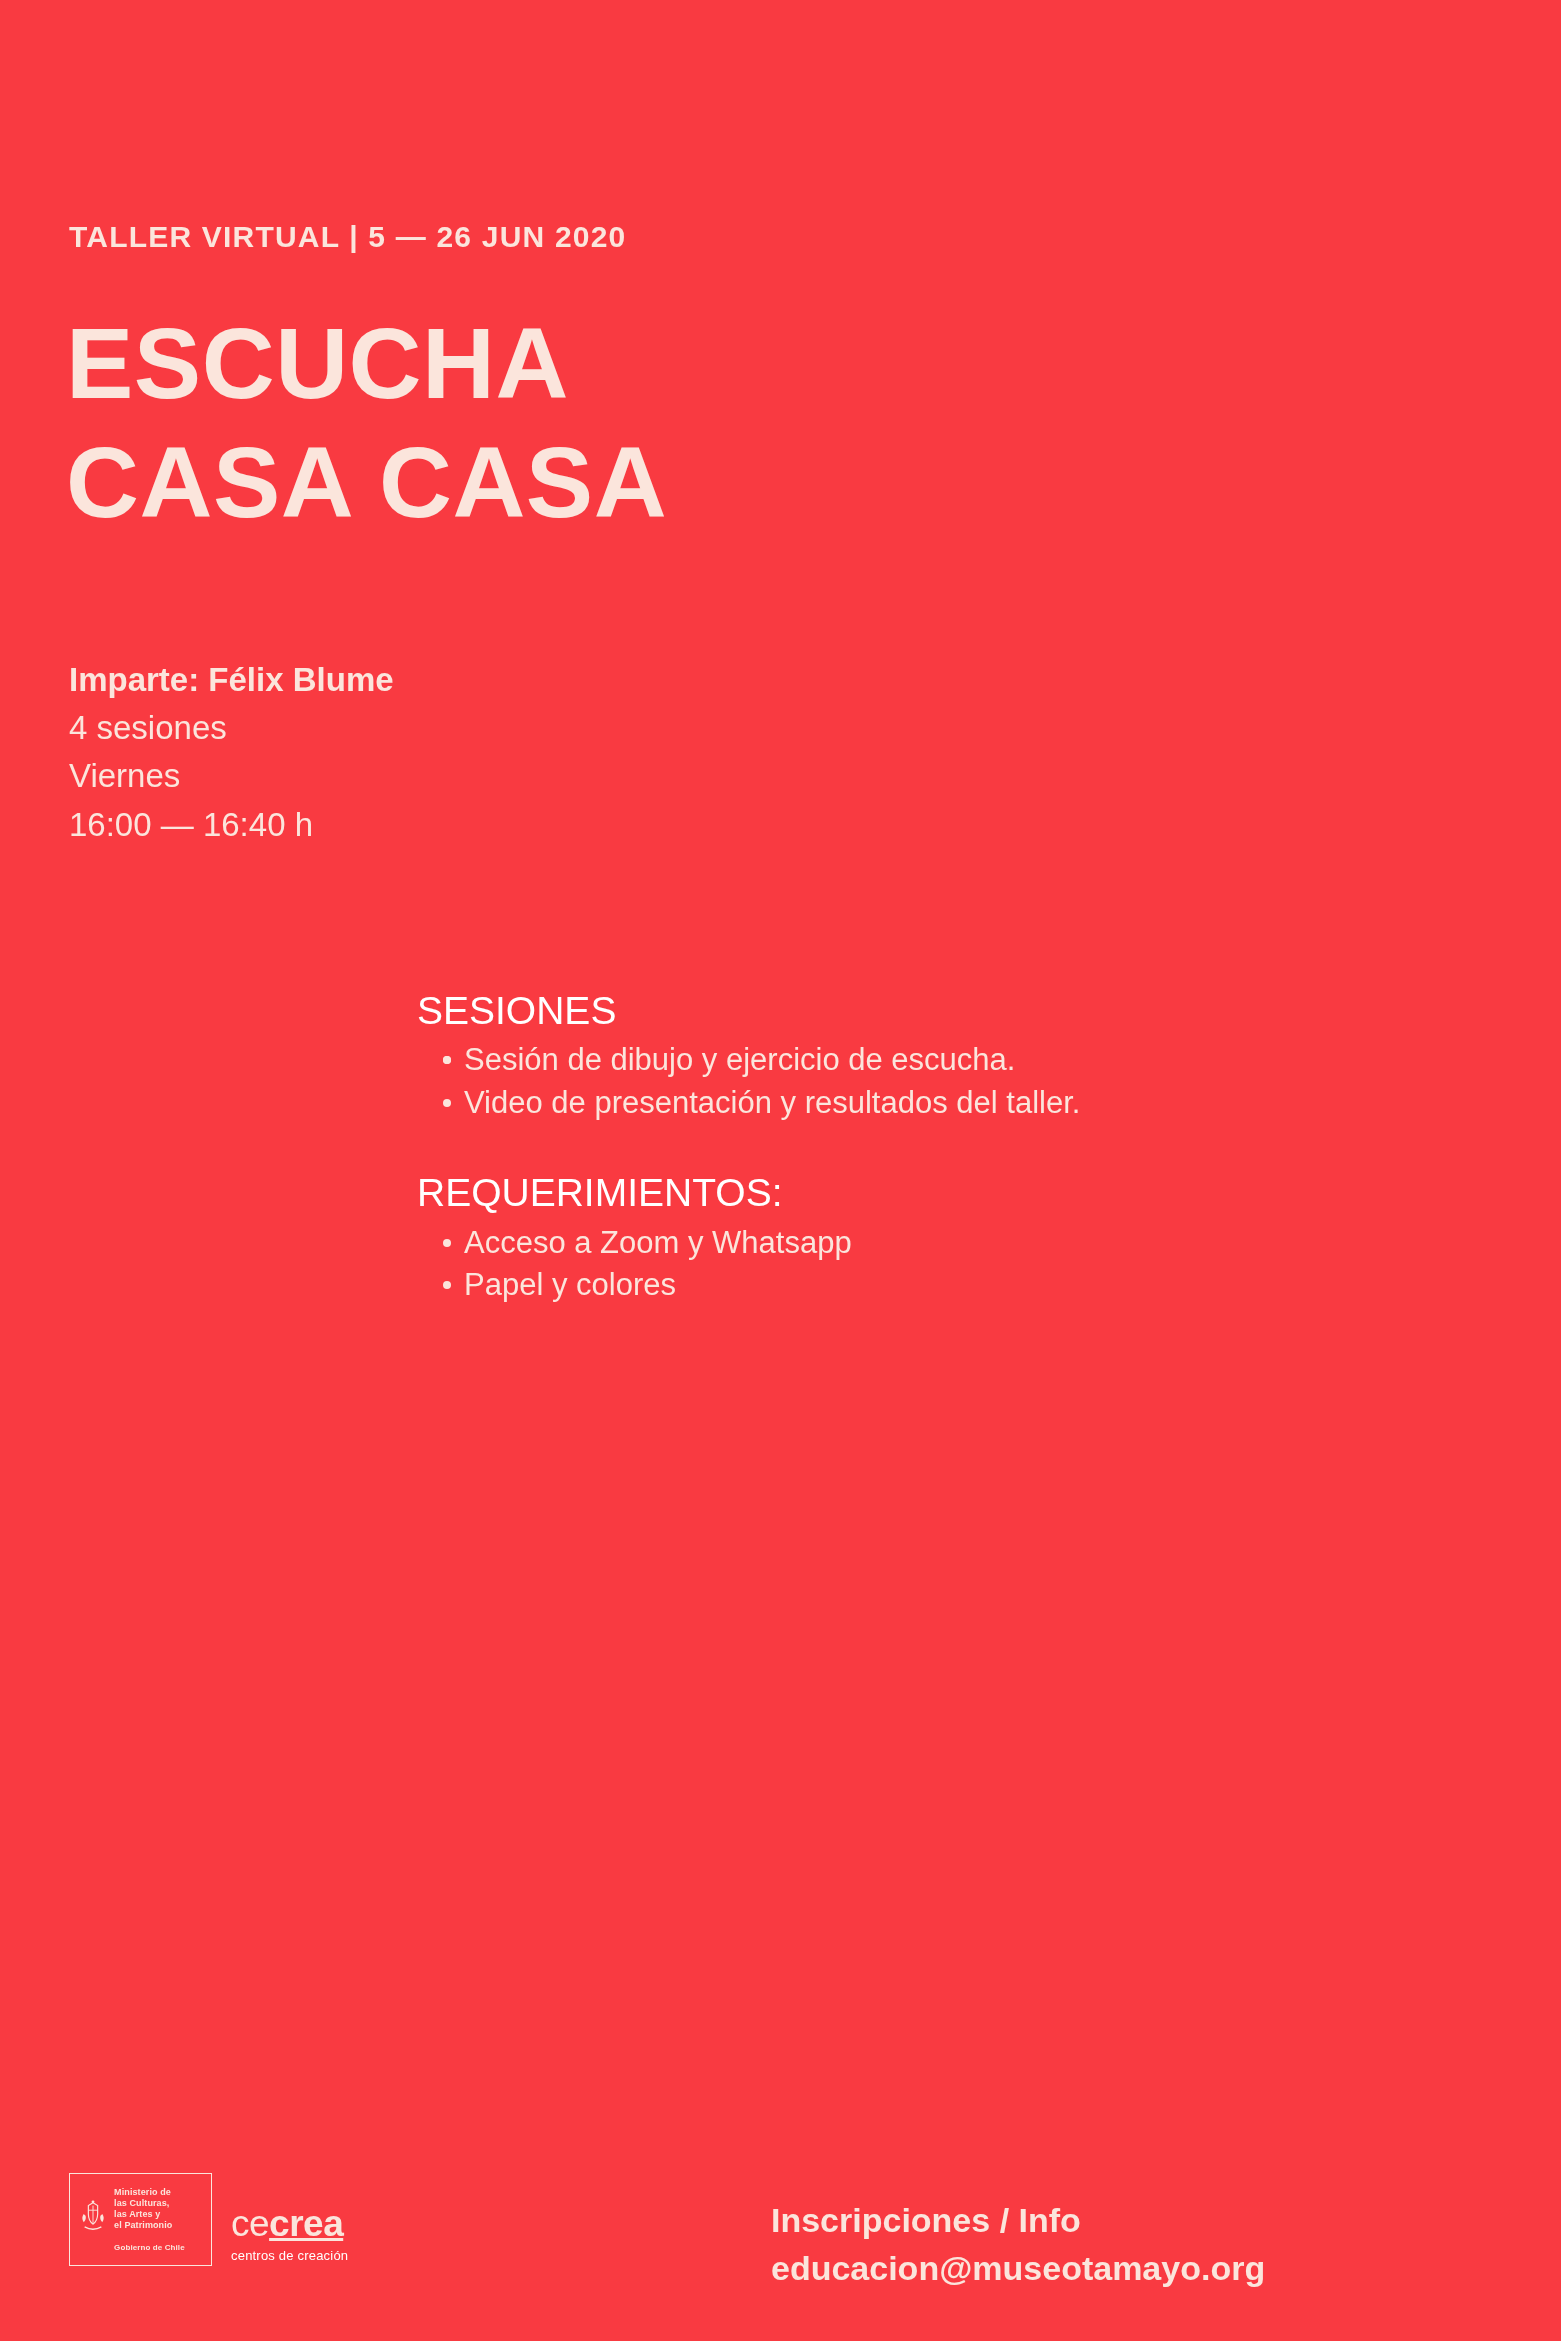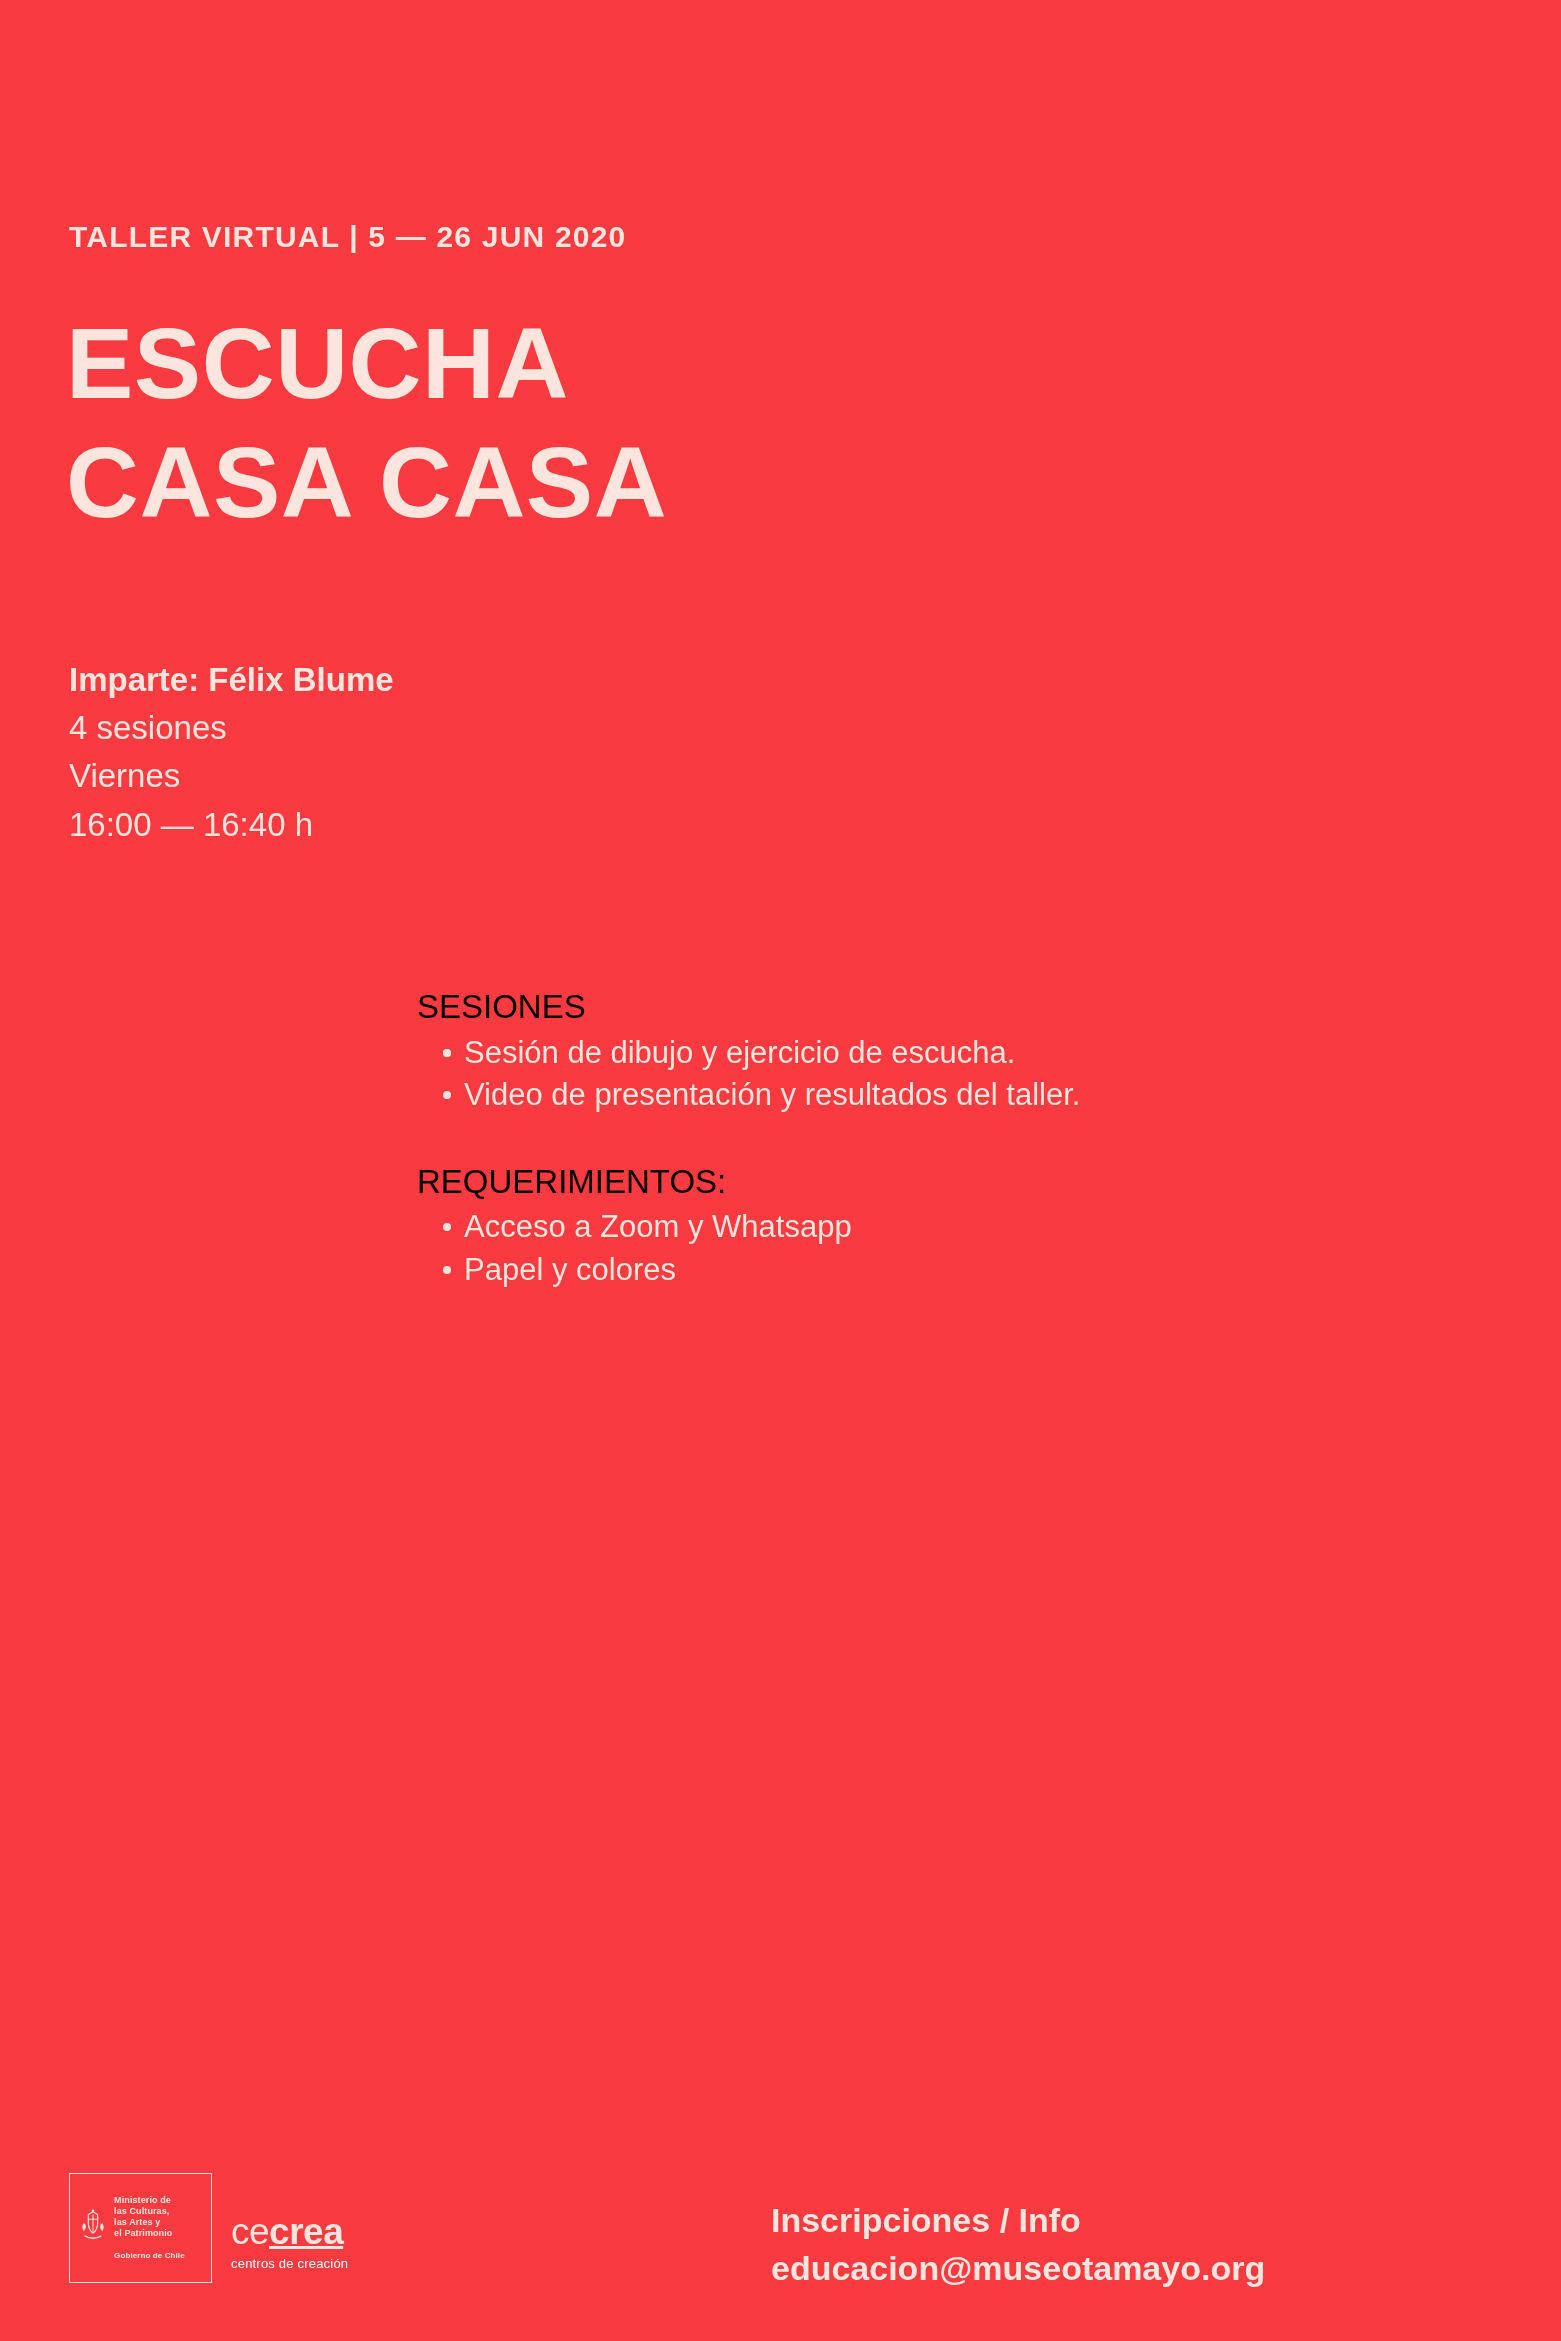--- a/index.html
+++ b/index.html
@@ -67,23 +67,23 @@
   }
 
   
   .detail {
     position: absolute;
     left: 417px;
     top: 986px;
     width: 1030px;
   }
   .detail-heading {
-    font-size: 33px;
+    font-size: 39px;
     line-height: 1.3;
-    color: #000000;
+    color: #ffffff;
     margin: 0 0 3.7px 0;
     white-space: nowrap;
   }
   .detail-list {
     list-style: none;
     margin: 0 0 0 0;
     padding: 0;
   }
   .detail-list li {
     position: relative;
@@ -110,21 +110,21 @@
   
   .logos {
     position: absolute;
     left: 69px;
     top: 2173px;
     display: flex;
     align-items: center;
   }
   .gob-logo {
     width: 143px;
-    height: 110px;
+    height: 93px;
     border: 1.9px solid #FBE5DC;
     box-sizing: border-box;
     display: flex;
     align-items: center;
     padding-left: 7.5px;
   }
   .gob-crest {
     width: 30px;
     height: 39px;
     margin-right: 6.6px;

